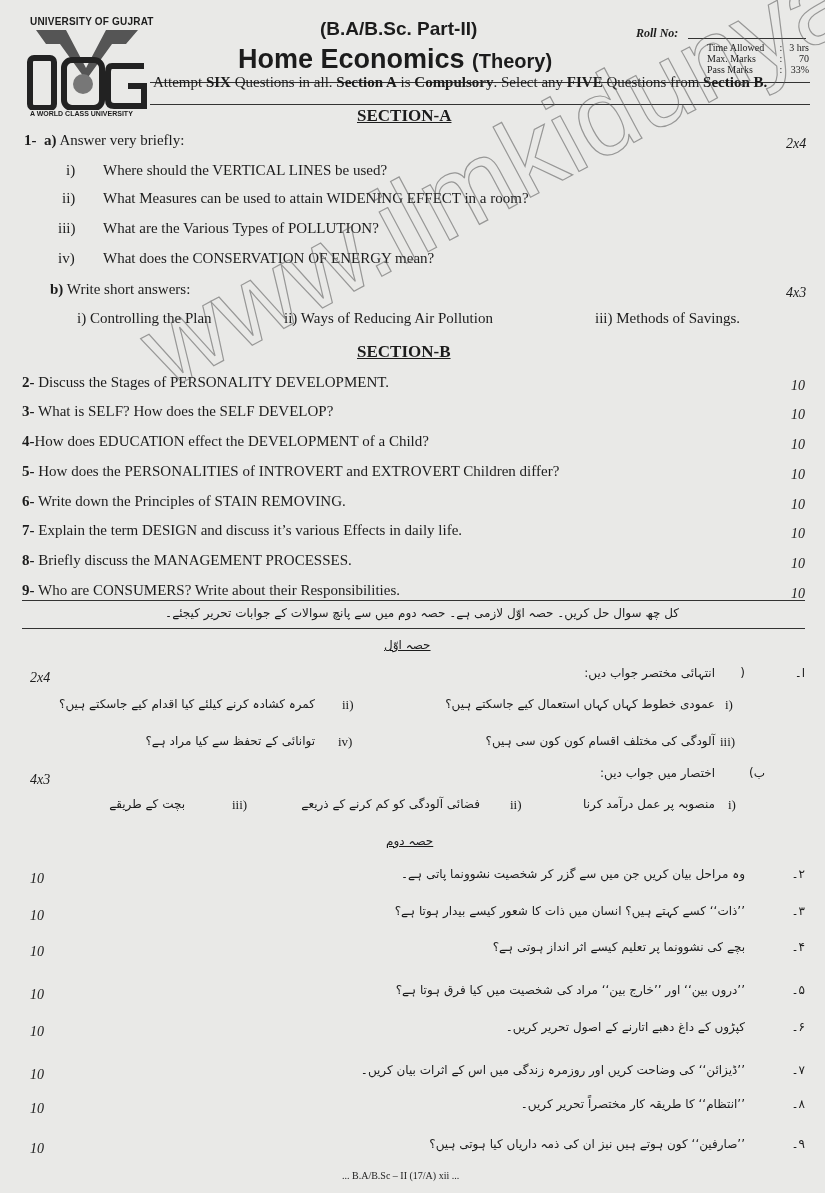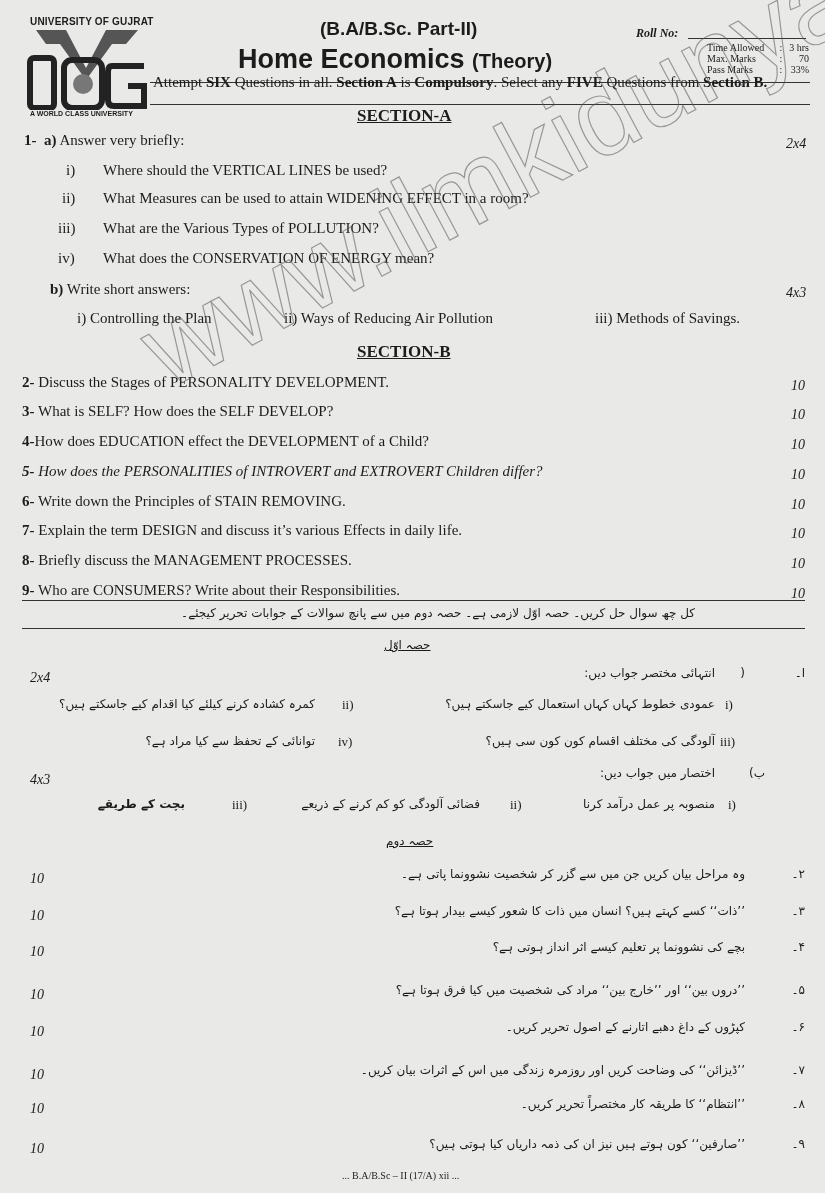--- a/index.html
+++ b/index.html
@@ -87,34 +87,34 @@
 <div class="abs q" style="left:284px;top:310px;">ii) Ways of Reducing Air Pollution</div>
 <div class="abs q" style="left:595px;top:310px;">iii) Methods of Savings.</div>
 
 <div class="abs sec-title" style="left:357px;top:342px;">SECTION-B</div>
 <div class="abs q" style="left:22px;top:374px;"><b>2-</b><span> Discuss the Stages of PERSONALITY DEVELOPMENT.</span></div>
 <div class="abs mk" style="left:791px;top:378px;">10</div>
 <div class="abs q" style="left:22px;top:403px;"><b>3-</b><span> What is SELF? How does the SELF DEVELOP?</span></div>
 <div class="abs mk" style="left:791px;top:407px;">10</div>
 <div class="abs q" style="left:22px;top:433px;"><b>4-</b><span>How does EDUCATION effect the DEVELOPMENT of a Child?</span></div>
 <div class="abs mk" style="left:791px;top:437px;">10</div>
-<div class="abs q" style="left:22px;top:463px;font-style:italic;"><b>5-</b><span> How does the PERSONALITIES of INTROVERT and EXTROVERT Children differ?</span></div>
+<div class="abs q" style="left:22px;top:463px;"><b>5-</b><span> How does the PERSONALITIES of INTROVERT and EXTROVERT Children differ?</span></div>
 <div class="abs mk" style="left:791px;top:467px;">10</div>
 <div class="abs q" style="left:22px;top:493px;"><b>6-</b><span> Write down the Principles of STAIN REMOVING.</span></div>
 <div class="abs mk" style="left:791px;top:497px;">10</div>
 <div class="abs q" style="left:22px;top:522px;"><b>7-</b><span> Explain the term DESIGN and discuss it’s various Effects in daily life.</span></div>
 <div class="abs mk" style="left:791px;top:526px;">10</div>
 <div class="abs q" style="left:22px;top:552px;"><b>8-</b><span> Briefly discuss the MANAGEMENT PROCESSES.</span></div>
 <div class="abs mk" style="left:791px;top:556px;">10</div>
 <div class="abs q" style="left:22px;top:582px;"><b>9-</b><span> Who are CONSUMERS? Write about their Responsibilities.</span></div>
 <div class="abs mk" style="left:791px;top:586px;">10</div>
 
 <div class="abs hr" style="left:22px;top:600px;width:783px;"></div>
 
-<div class="abs urdu" style="right:130px;top:606px;">کل چھ سوال حل کریں۔ حصہ اوّل لازمی ہے۔ حصہ دوم میں سے پانچ سوالات کے جوابات تحریر کیجئے۔</div>
+<div class="abs urdu" style="right:146px;top:606px;">کل چھ سوال حل کریں۔ حصہ اوّل لازمی ہے۔ حصہ دوم میں سے پانچ سوالات کے جوابات تحریر کیجئے۔</div>
 <div class="abs hr" style="left:22px;top:628px;width:783px;"></div>
 <div class="abs urdu" style="left:384px;top:638px;text-decoration:underline;">حصہ اوّل</div>
 
 <div class="abs mk" style="left:30px;top:670px;">2x4</div>
 <div class="abs urdu" style="right:20px;top:666px;">ا۔</div>
 <div class="abs urdu" style="right:80px;top:666px;">(</div>
 <div class="abs urdu" style="right:110px;top:666px;">انتہائی مختصر جواب دیں:</div>
 
 <div class="abs q" style="left:725px;top:697px;font-size:13px;">i)</div>
 <div class="abs urdu" style="right:110px;top:697px;">عمودی خطوط کہاں کہاں استعمال کیے جاسکتے ہیں؟</div>
@@ -128,21 +128,21 @@
 
 <div class="abs mk" style="left:30px;top:772px;">4x3</div>
 <div class="abs urdu" style="right:60px;top:766px;">ب)</div>
 <div class="abs urdu" style="right:110px;top:766px;">اختصار میں جواب دیں:</div>
 
 <div class="abs q" style="left:728px;top:797px;font-size:13px;">i)</div>
 <div class="abs urdu" style="right:110px;top:797px;">منصوبہ پر عمل درآمد کرنا</div>
 <div class="abs q" style="left:510px;top:797px;font-size:13px;">ii)</div>
 <div class="abs urdu" style="right:345px;top:797px;">فضائی آلودگی کو کم کرنے کے ذریعے</div>
 <div class="abs q" style="left:232px;top:797px;font-size:13px;">iii)</div>
-<div class="abs urdu" style="right:640px;top:797px;font-weight:bold;">بچت کے طریقے</div>
+<div class="abs urdu" style="right:640px;top:797px;">بچت کے طریقے</div>
 
 <div class="abs urdu" style="left:386px;top:834px;text-decoration:underline;">حصہ دوم</div>
 <div class="abs mk" style="left:30px;top:871px;">10</div>
 <div class="abs urdu" style="right:20px;top:867px;">۲۔</div>
 <div class="abs urdu" style="right:80px;top:867px;">وہ مراحل بیان کریں جن میں سے گزر کر شخصیت نشوونما پاتی ہے۔</div>
 <div class="abs mk" style="left:30px;top:908px;">10</div>
 <div class="abs urdu" style="right:20px;top:904px;">۳۔</div>
 <div class="abs urdu" style="right:80px;top:904px;">’’ذات‘‘ کسے کہتے ہیں؟ انسان میں ذات کا شعور کیسے بیدار ہوتا ہے؟</div>
 <div class="abs mk" style="left:30px;top:944px;">10</div>
 <div class="abs urdu" style="right:20px;top:940px;">۴۔</div>

